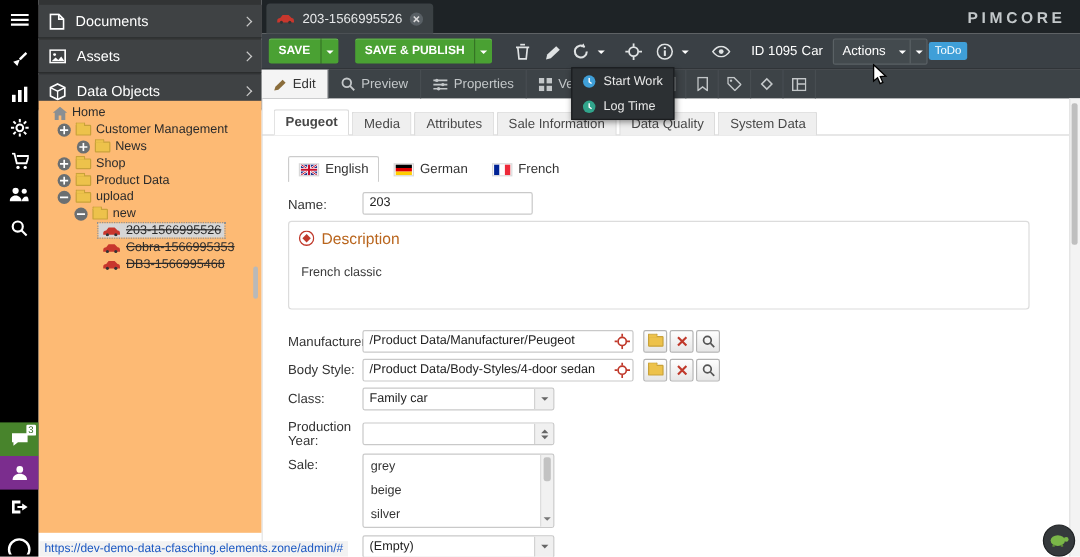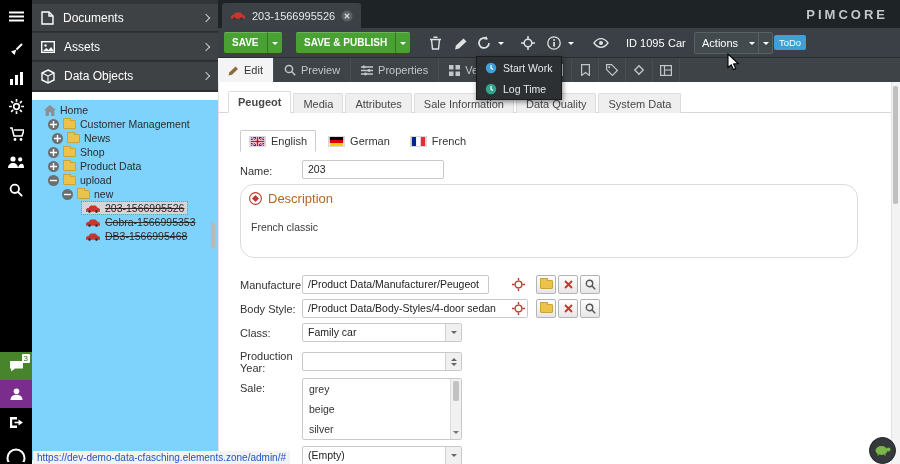--- a/index.html
+++ b/index.html
@@ -13,21 +13,21 @@
   .ib-icon{position:absolute;left:0;width:32px;height:24px;display:flex;align-items:center;justify-content:center}
   .ib-tile{position:absolute;left:0;width:32px;height:28px;display:flex;align-items:center;justify-content:center}
   .ib-badge{position:absolute;right:2px;top:2px;background:#fff;color:#2e6b1f;font-size:8px;line-height:9px;padding:0 2px;border-radius:1px}
 
   
   .side-bg{left:32px;top:0;width:186px;height:92px;background:#323435}
   .side-hd{position:absolute;left:32px;width:186px;height:28px;background:#3f4244;border-bottom:1px solid #2b2d2e;display:flex;align-items:center;gap:9px;padding:0 9px;color:#fff;font-size:12px}
   .chev{width:6px;height:6px;border-top:1.5px solid #c9c9c9;border-right:1.5px solid #c9c9c9;transform:rotate(45deg);margin-left:auto}
 
   
-  .tree{left:32px;top:100px;width:186px;height:360px;background:#7dd3fc;font-size:10.5px;color:#2b2b2b;padding-top:3px}
+  .tree{left:32px;top:84px;width:186px;height:360px;background:#fdba74;font-size:10.5px;color:#2b2b2b;padding-top:3px}
   .trow{display:flex;align-items:center;height:14px;gap:4px;white-space:nowrap}
   .tgl{width:11px;height:11px;border-radius:50%;background:#6b6f71;display:flex;align-items:center;justify-content:center;flex:0 0 auto}
   .fold{width:13px;height:9px;background:#edc24b;border:1px solid #c9a23a;border-radius:1px;position:relative;flex:0 0 auto}
   .fold::before{content:"";position:absolute;top:-3px;left:-1px;width:6px;height:2px;background:#edc24b;border:1px solid #c9a23a;border-bottom:none;border-radius:1px 1px 0 0}
   .strike{text-decoration:line-through}
   .selwrap{display:flex;align-items:center;gap:4px;background:#d6d6d6;outline:1px dotted #929292;padding:0 3px}
   .tree-thumb{left:211px;top:222px;width:4px;height:27px;background:#b9b9b9;border-radius:2px}
 
   
   .topbar{left:218px;top:0;width:682px;height:28px;background:#1e2326}
@@ -58,21 +58,21 @@
   .ctabs{left:228px;top:91px;height:22px;display:flex;gap:2px;align-items:flex-end}
   .cline{left:218px;top:112px;width:673px;height:1px;background:#d8d8d8}
   .ctab{height:20px;display:flex;align-items:center;padding:0 9px;font-size:11px;color:#474747;background:#efefef;border:1px solid #dcdcdc;border-bottom:none;border-radius:2px 2px 0 0}
   .ctab.active{height:22px;background:#fff;font-weight:bold;position:relative;z-index:2;border-bottom:1px solid #fff}
   .ltabs{left:240px;top:129px;height:23px;display:flex;gap:4px;align-items:flex-end}
   .ltab{height:22px;display:flex;align-items:center;gap:5px;padding:0 8px;font-size:11px;color:#333}
   .ltab.active{background:#fff;border:1px solid #ccc;border-bottom:1px solid #fff;border-radius:2px 2px 0 0}
   .flag{width:17px;height:11px;display:block;border:1px solid rgba(0,0,0,.15)}
   .flabel{position:absolute;left:240px;font-size:11px;color:#333}
   .finput{position:absolute;left:302px;height:19px;border:1px solid #c9c9c9;border-radius:2px;background:#fff;font-size:10.5px;color:#222;line-height:17px;padding:0 5px;overflow:hidden;white-space:nowrap}
-  .fieldset{position:absolute;left:240px;top:184px;width:618px;height:74px;border:1px solid #dcdcdc;border-radius:14px;background:#fff}
+  .fieldset{position:absolute;left:240px;top:184px;width:618px;height:74px;border:1px solid #dcdcdc;border-radius:3px;background:#fff}
   .fs-title{position:absolute;left:8px;top:6px;display:flex;align-items:center;gap:6px;font-size:13px;color:#b9651d}
   .fs-text{position:absolute;left:10px;top:36px;font-size:10.5px;color:#3a3a3a}
   .rbtn{position:absolute;width:20px;height:19px;border:1px solid #b3b3b3;border-radius:2px;background:linear-gradient(#fefefe,#e6e6e6);display:flex;align-items:center;justify-content:center}
   .dropstrip{position:absolute;right:0;top:0;bottom:0;width:16px;background:#f0f0f0;border-left:1px solid #d2d2d2;display:flex;align-items:center;justify-content:center}
   .dcar{width:0;height:0;border:3.5px solid transparent;border-top-color:#666;margin-top:3px}
   .ucar{width:0;height:0;border:3px solid transparent;border-bottom-color:#666;margin-bottom:1px}
   .listbox{position:absolute;left:302px;top:378px;width:160px;height:62px;border:1px solid #c9c9c9;border-radius:2px;background:#fff;overflow:hidden}
   .lopt{height:20px;line-height:20px;padding-left:6px;font-size:10.5px;color:#333}
   .lscroll{position:absolute;right:0;top:0;bottom:0;width:11px;background:#f1f1f1;border-left:1px solid #ddd}
   .lthumb{position:absolute;left:2px;top:2px;width:6px;height:20px;background:#c2c2c2;border-radius:2px}
@@ -200,21 +200,21 @@
   </div>
   <div class="trow" style="padding-left:16px">
     <span class="tgl">
         <svg width="7" height="7">
           <path d="M0 3.5h7M3.5 0v7" stroke="#fff" stroke-width="1.4"></path>
         </svg>
       </span>
     <span class="fold"></span>
     <span>Customer Management</span>
   </div>
-  <div class="trow" style="padding-left:20px">
+  <div class="trow" style="padding-left:32px">
     <span class="tgl">
         <svg width="7" height="7">
           <path d="M0 3.5h7M3.5 0v7" stroke="#fff" stroke-width="1.4"></path>
         </svg>
       </span>
     <span class="fold"></span>
     <span>News</span>
   </div>
   <div class="trow" style="padding-left:16px">
     <span class="tgl">
@@ -494,21 +494,21 @@
     <svg width="13" height="13">
         <circle cx="6.5" cy="6.5" r="5.9" fill="none" stroke="#c0392b" stroke-width="1.1"></circle>
         <rect x="4" y="4" width="5" height="5" transform="rotate(45 6.5 6.5)" fill="#c0392b"></rect>
       </svg>
     <span>Description</span>
   </div>
   <div class="fs-text">French classic</div>
 </div>
 
 <span class="flabel" style="top:279px">Manufacturer:</span>
-<div class="finput" style="top:275px;width:187px">/Product Data/Manufacturer/Peugeot</div>
+<div class="finput" style="top:275px;width:226px">/Product Data/Manufacturer/Peugeot</div>
 <svg class="abs" style="left:512px;top:278px" width="13" height="13" viewBox="0 0 13 13">
     <circle cx="6.5" cy="6.5" r="3.4" fill="none" stroke="#c0392b" stroke-width="1.4"></circle>
     <path d="M6.5 0v2.6M6.5 10.4V13M0 6.5h2.6M10.4 6.5H13" stroke="#c0392b" stroke-width="1.4"></path>
   </svg>
 <div class="rbtn" style="left:536px;top:275px">
   <span class="fold"></span>
 </div>
 <div class="rbtn" style="left:558px;top:275px">
   <svg width="9" height="9">
       <path d="M1 1l7 7M8 1L1 8" stroke="#c0392b" stroke-width="1.8"></path>

